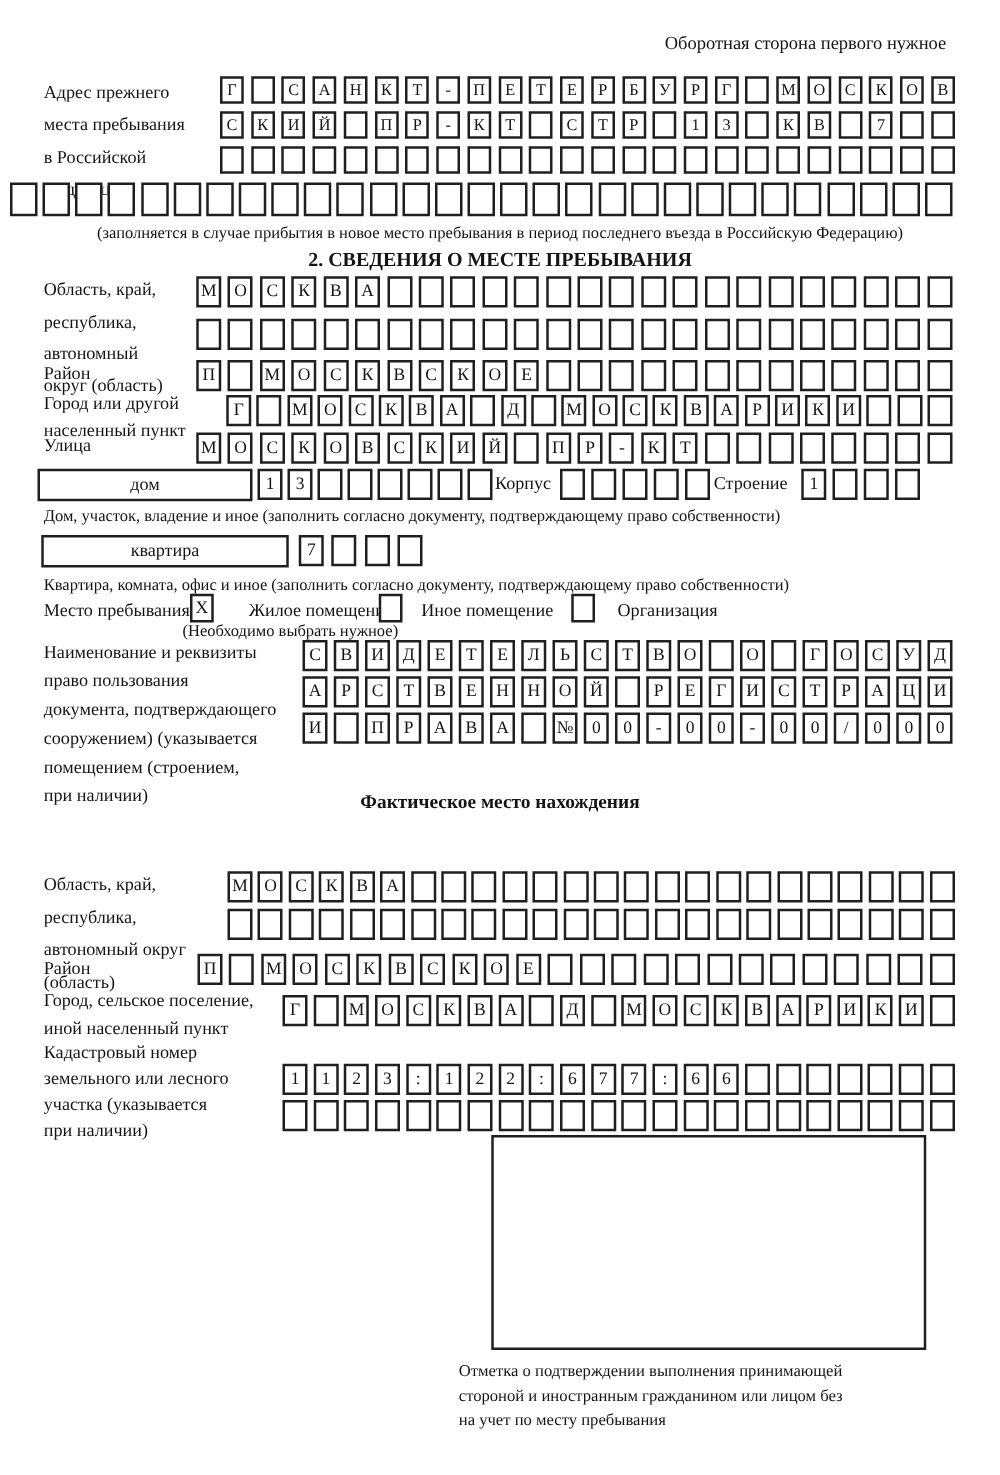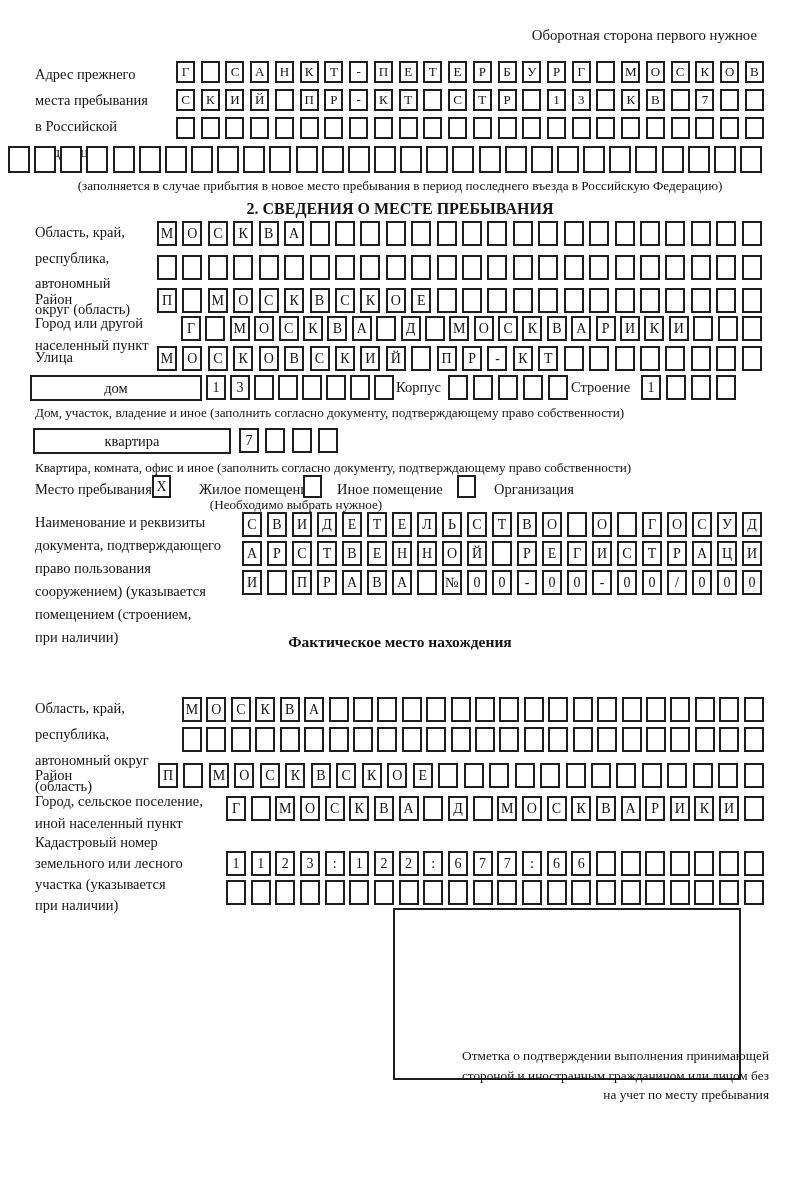--- a/index.html
+++ b/index.html
@@ -341,26 +341,26 @@
     </div>
   <div class="cap" style="left:35px;top:460px;">Квартира, комната, офис и иное (заполнить согласно документу, подтверждающему право собственности)</div>
 
   <div class="lbl" style="left:35px;top:477px;">Место пребывания:</div>
   <div class="checkbox" style="left:152px;top:475px;">X</div>
   <div class="lbl" style="left:199px;top:477px;">Жилое помещение</div>
   <div class="checkbox" style="left:303px;top:475px;"></div>
   <div class="lbl" style="left:337px;top:477px;">Иное помещение</div>
   <div class="checkbox" style="left:457px;top:475px;"></div>
   <div class="lbl" style="left:494px;top:477px;">Организация</div>
-  <div class="cap" style="left:146px;top:497px;width:300px;text-align:center;">(Необходимо выбрать нужное)</div>
+  <div class="cap" style="left:146px;top:497px;width:300px;text-align:left;">(Необходимо выбрать нужное)</div>
 
   <div class="lbl lh23" style="left:35px;top:511px;">
       <div>Наименование и реквизиты</div>
+      <div>право пользования</div>
       <div>документа, подтверждающего</div>
-      <div>право пользования</div>
       <div>сооружением) (указывается</div>
       <div>помещением (строением,</div>
       <div>при наличии)</div>
     </div>
   <div class="cellrow md" style="left:242px;top:512px;width:520px;">
       <span class="cell">С</span>
       <span class="cell">В</span>
       <span class="cell">И</span>
       <span class="cell">Д</span>
       <span class="cell">Е</span>
@@ -595,19 +595,19 @@
       <span class="cell"></span>
       <span class="cell"></span>
       <span class="cell"></span>
       <span class="cell"></span>
       <span class="cell"></span>
       <span class="cell"></span>
       <span class="cell"></span>
     </div>
 
   <div class="bigbox" style="left:393px;top:908px;width:348px;height:172px;"></div>
-  <div class="cap" style="left:367px;top:1046px;width:402px;text-align:right;line-height:19.5px;font-size:13.3px;">
+  <div class="cap" style="left:367px;top:1087px;width:402px;text-align:left;line-height:19.5px;font-size:13.3px;">
       <div>Отметка о подтверждении выполнения принимающей</div>
       <div>стороной и иностранным гражданином или лицом без</div>
       <div>на учет по месту пребывания</div>
     </div>
 
 </div>
 
 </body></html>

